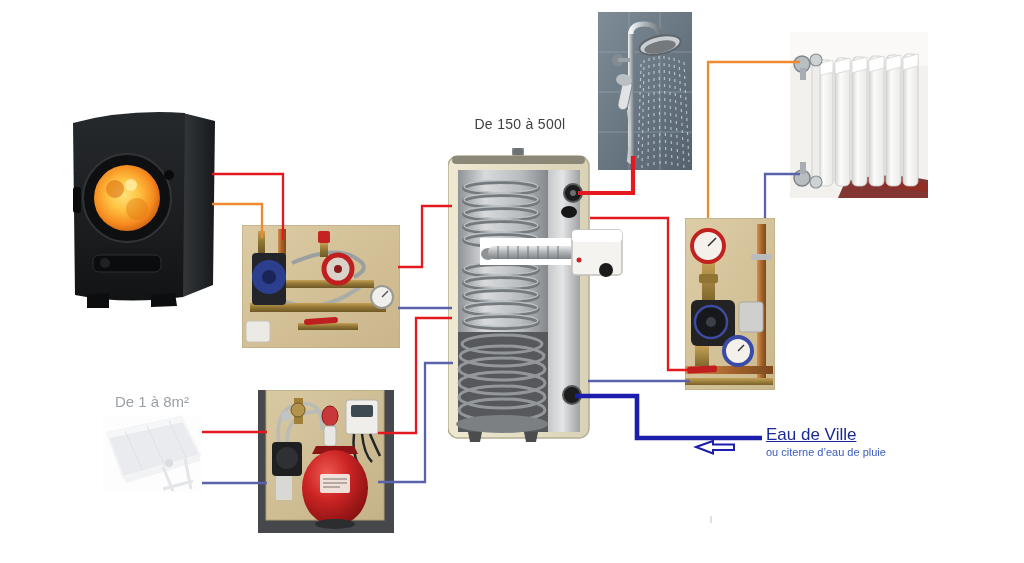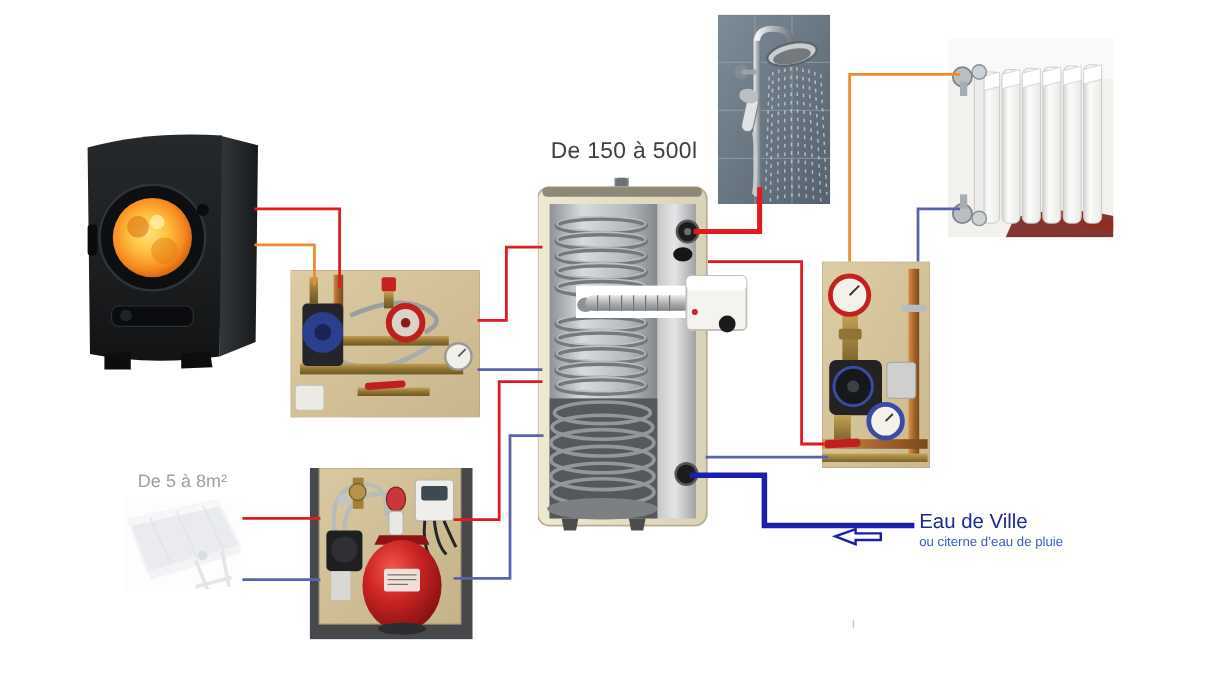--- a/index.html
+++ b/index.html
@@ -8,29 +8,30 @@
     background:#ffffff;
     font-family:"Liberation Sans", sans-serif;
   }
   .abs{position:absolute;}
   .photo{position:absolute;overflow:hidden;}
   svg{display:block;}
 
   
   .tank-label{
     left:440px;top:116px;width:160px;text-align:center;
-    font-size:19px;color:var(--c-tank_label_text,#3f3f3f);letter-spacing:.3px;
+    font-size:14px;color:var(--c-tank_label_text,#3f3f3f);letter-spacing:.3px;
   }
   .solar-label{
     left:100px;top:393px;width:104px;text-align:center;
     font-size:15px;color:var(--c-solar_label_text,#9aa0a4);
   }
   .water-label-1{
     left:766px;top:425px;font-size:17px;font-weight:500;
     color:var(--c-water_text_primary,#192a94);
+    text-decoration:underline;
   }
   .water-label-2{
     left:766px;top:446px;font-size:11px;
     color:var(--c-water_text_secondary,#3a5bc0);
   }
   .stray-mark{
     left:710px;top:515px;font-size:9px;color:#b3b3b3;
   }
 
   
@@ -444,21 +445,21 @@
       <line x1="22" y1="16" x2="40" y2="56"></line>
         <line x1="44" y1="11" x2="62" y2="51"></line>
         <line x1="66" y1="6" x2="84" y2="45"></line>
     </g>
     <path d="M60,52 L70,76 M82,44 L88,74 M60,74 L90,66" stroke="#e3e5e8" stroke-width="3" fill="none"></path>
     <circle cx="66" cy="48" r="4" fill="#dadde1"></circle>
   </svg>
 </div>
 
 <div class="abs tank-label">De 150 à 500l</div>
-<div class="abs solar-label">De 5 à 8m²</div>
+<div class="abs solar-label">De 1 à 8m²</div>
 <div class="abs water-label-1">Eau de Ville</div>
 <div class="abs water-label-2">ou citerne d’eau de pluie</div>
 <div class="abs stray-mark">l</div>
 
 <svg id="pipes" class="abs" width="1024" height="563" viewBox="0 0 1024 563">
 
   <path class="pipe pipe-hot" d="M212,174 L283,174 L283,240"></path>
   <path class="pipe pipe-warm" d="M212,204 L262,204 L262,238"></path>
 
   <path class="pipe pipe-hot" d="M398,267 L422,267 L422,206 L452,206"></path>

